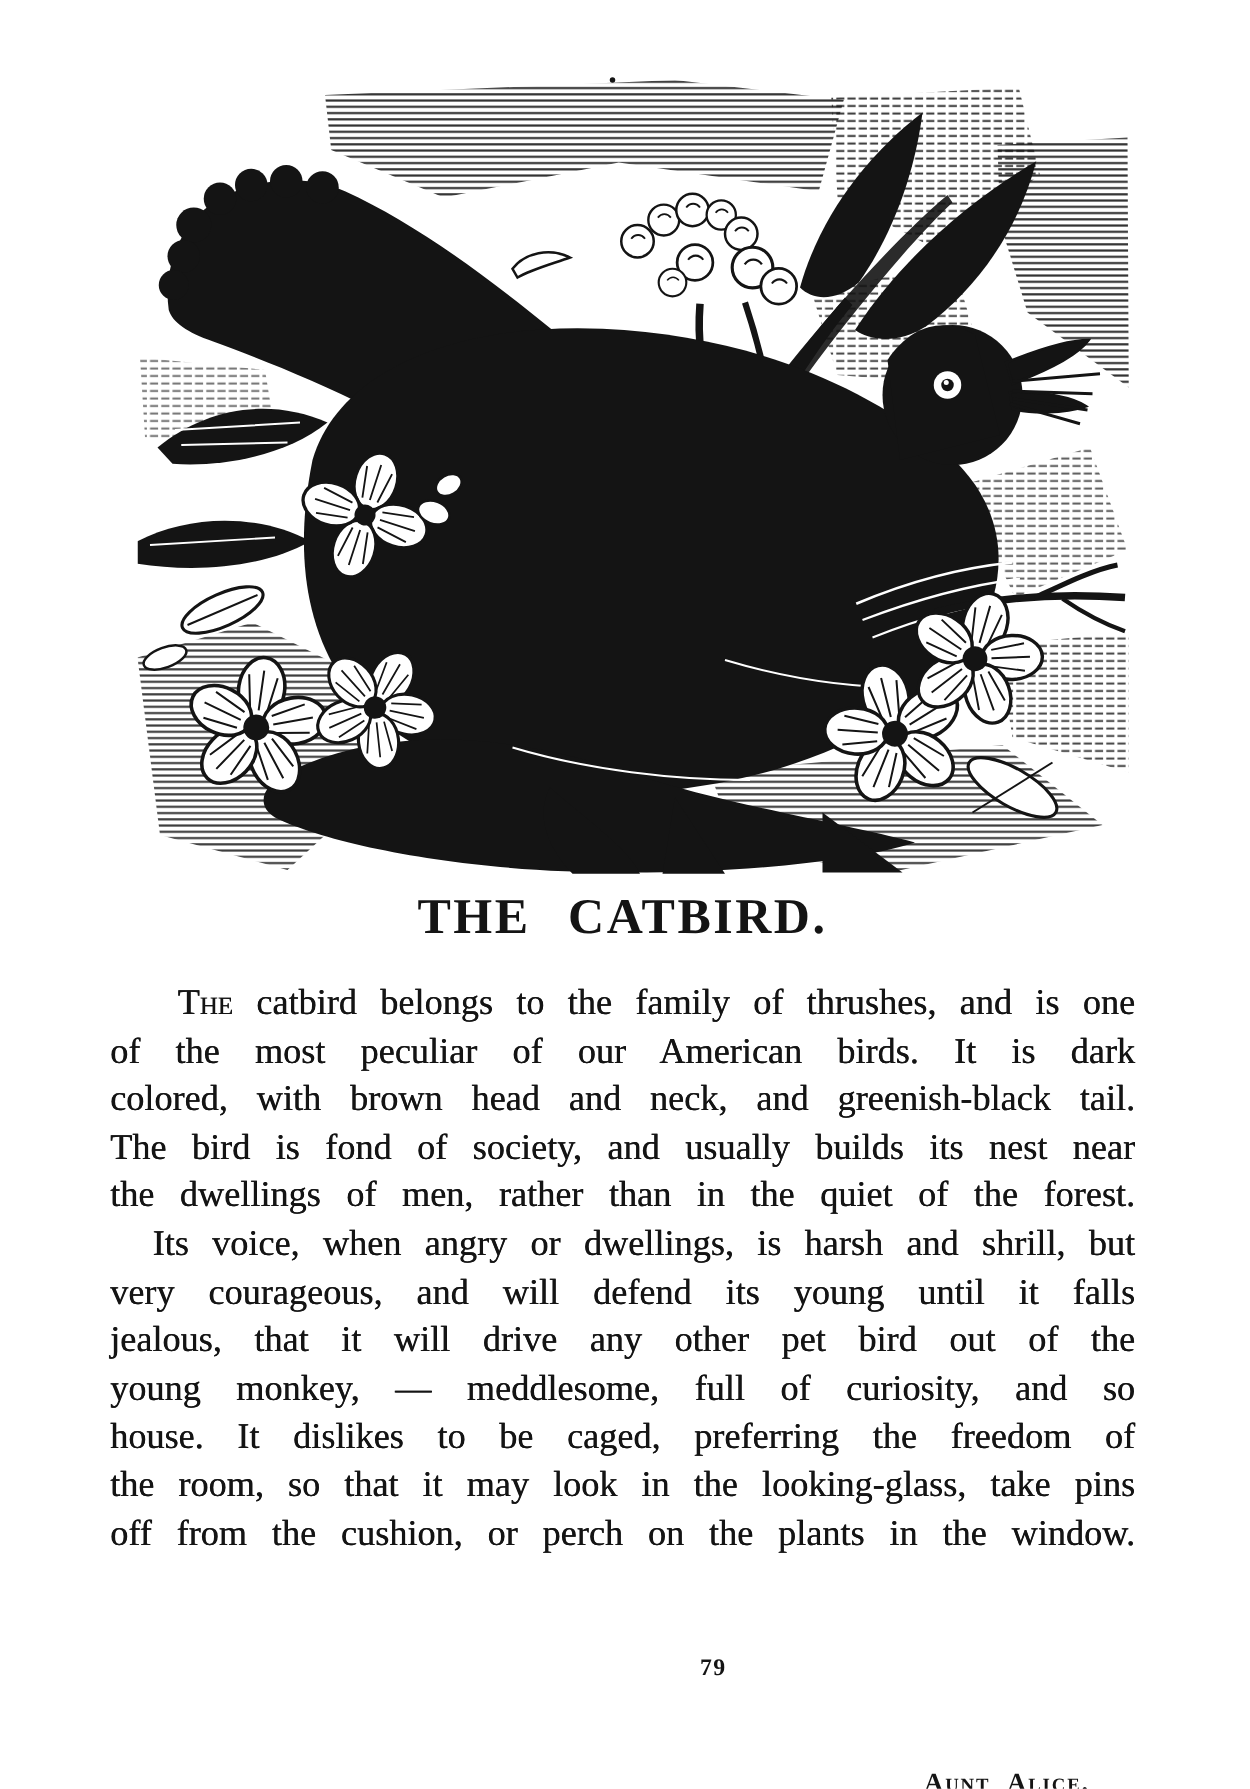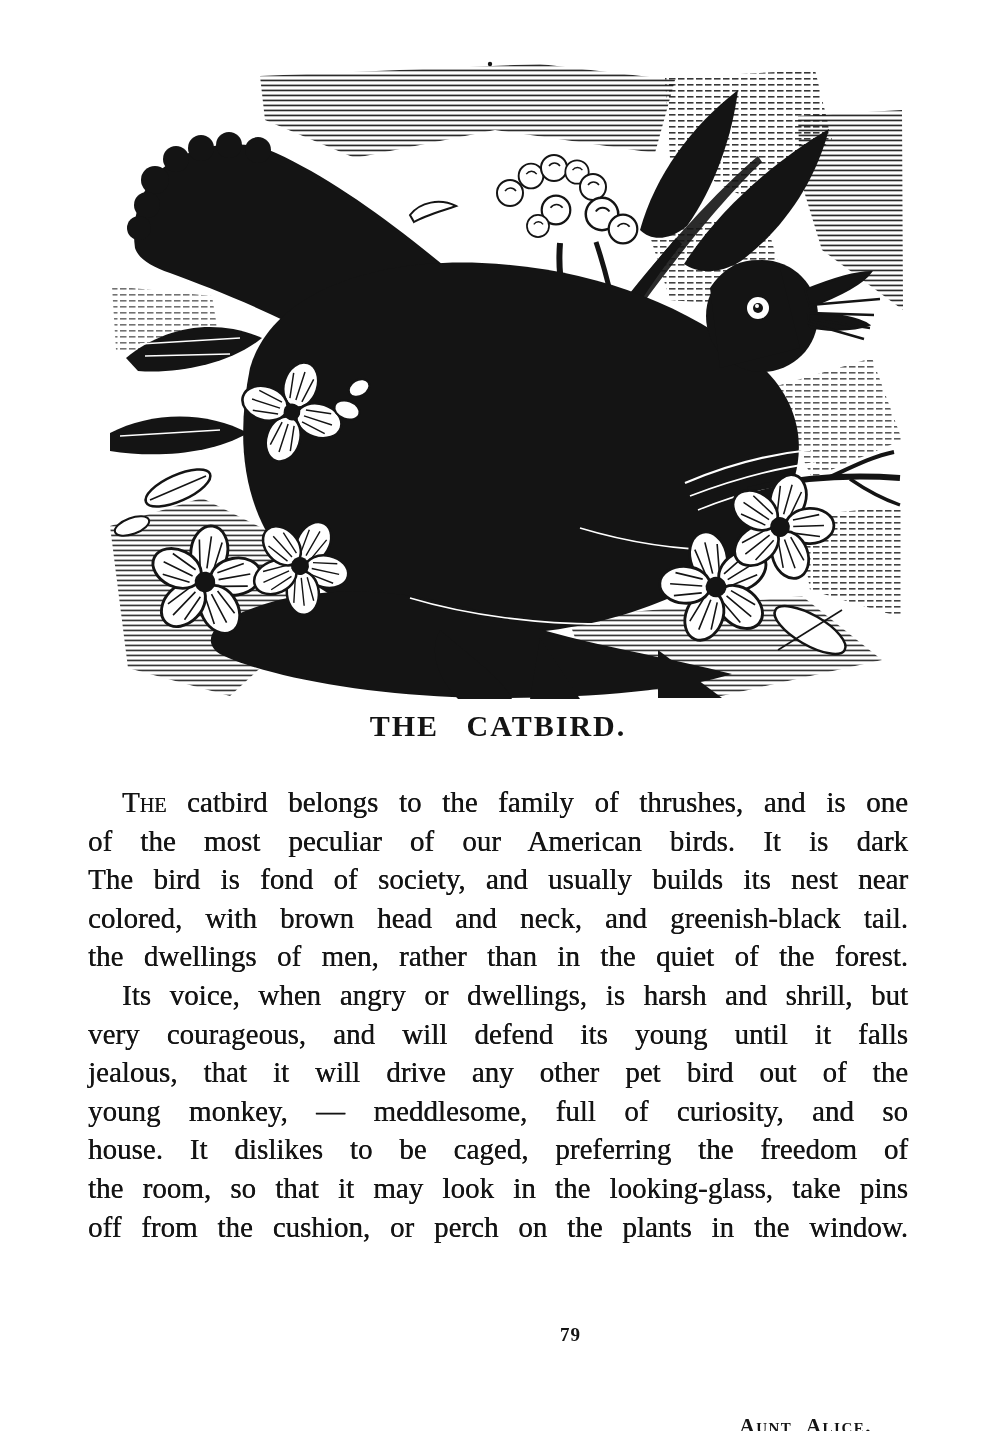--- a/index.html
+++ b/index.html
@@ -14,39 +14,39 @@
   #page { position:absolute; inset:0; }
 
   #illustration {
     position:absolute; left:110px; top:58px;
     width:795px; height:645px;
   }
 
   #page-title {
     position:absolute; left:88px; top:709px; width:820px;
     text-align:center;
-    font-size:30px; font-weight:bold;
+    font-size:40px; font-weight:bold;
     letter-spacing:2px; word-spacing:18px;
     white-space:nowrap;
   }
 
   #body-text {
     position:absolute; left:88px; top:783px; width:820px;
     font-size:29px;
     text-shadow:0.3px 0 0 currentColor;
   }
   .tline {
     line-height:38.6px;
     text-align:justify;
     text-align-last:justify;
     white-space:normal;
   }
   .tline.no-just { text-align-last:left; }
   .tline.indent { text-indent:34px; }
-  .sc { font-variant:small-caps; }
+  .sc { font-variant:small-caps;margin-left:20px; }
 
   #page-number {
     position:absolute; left:560px; top:1324px;
     font-size:19px; font-weight:bold; letter-spacing:1px;
   }
   #attribution {
     position:absolute; right:128px; top:1394px;
     font-size:21px; font-weight:bold;
     font-variant:small-caps; letter-spacing:1.5px; word-spacing:8px;margin-top:20px;
   }
@@ -199,22 +199,22 @@
       <ellipse cx="700" cy="572" rx="40" ry="15" fill="#fff" stroke="#141414" stroke-width="2.5" transform="rotate(30 700 572)"></ellipse>
       <path d="M668,592 L732,552" stroke="#141414" stroke-width="1.6"></path>
     </g>
   </svg>
 
   <div id="page-title">THE CATBIRD.</div>
 
   <div id="body-text">
       <div class="tline indent"><span class="sc">The</span> catbird belongs to the family of thrushes, and is one</div>
       <div class="tline">of the most peculiar of our American birds.  It is dark</div>
+      <div class="tline">colored, with brown head and neck, and greenish-black tail.</div>
       <div class="tline">The bird is fond of society, and usually builds its nest near</div>
-      <div class="tline">colored, with brown head and neck, and greenish-black tail.</div>
       <div class="tline">the dwellings of men, rather than in the quiet of the forest.</div>
       <div class="tline indent">Its voice, when angry or dwellings, is harsh and shrill, but</div>
       <div class="tline">very courageous, and will defend its young until it falls</div>
       <div class="tline">jealous, that it will drive any other pet bird out of the</div>
       <div class="tline">young monkey, — meddlesome, full of curiosity, and so</div>
       <div class="tline">house.  It dislikes to be caged, preferring the freedom of</div>
       <div class="tline">the room, so that it may look in the looking-glass, take pins</div>
       <div class="tline">off from the cushion, or perch on the plants in the window.</div>
     </div>
 

